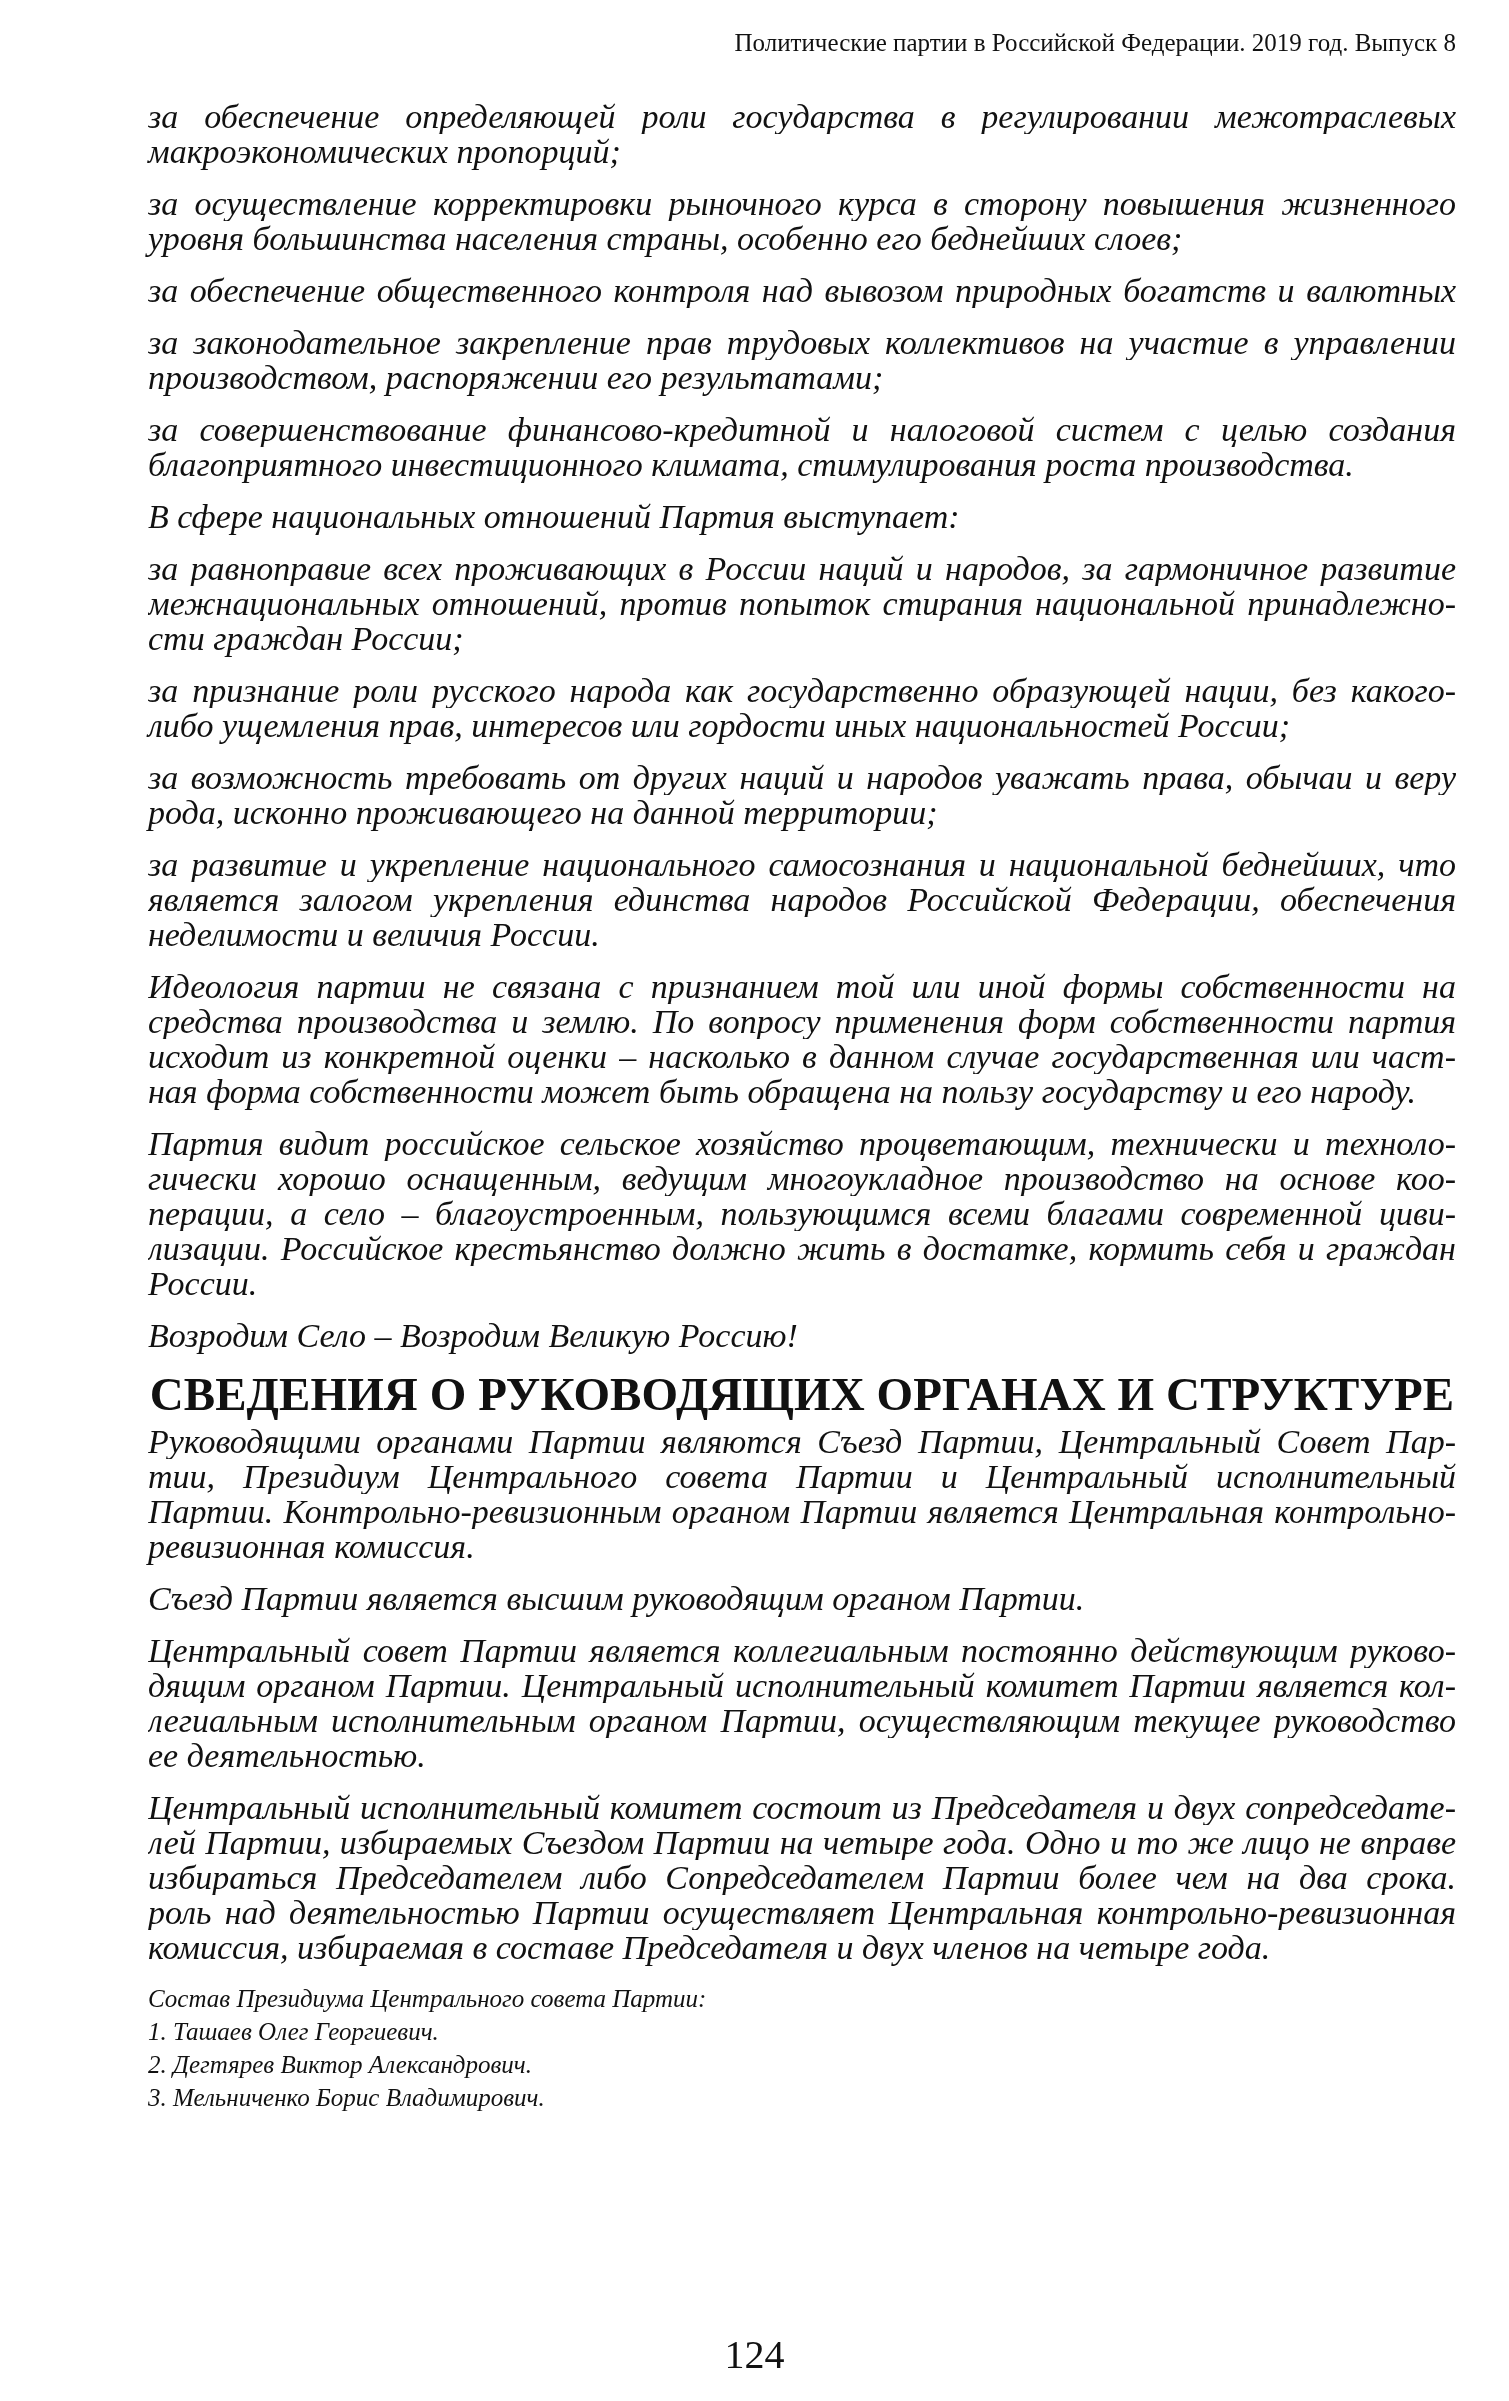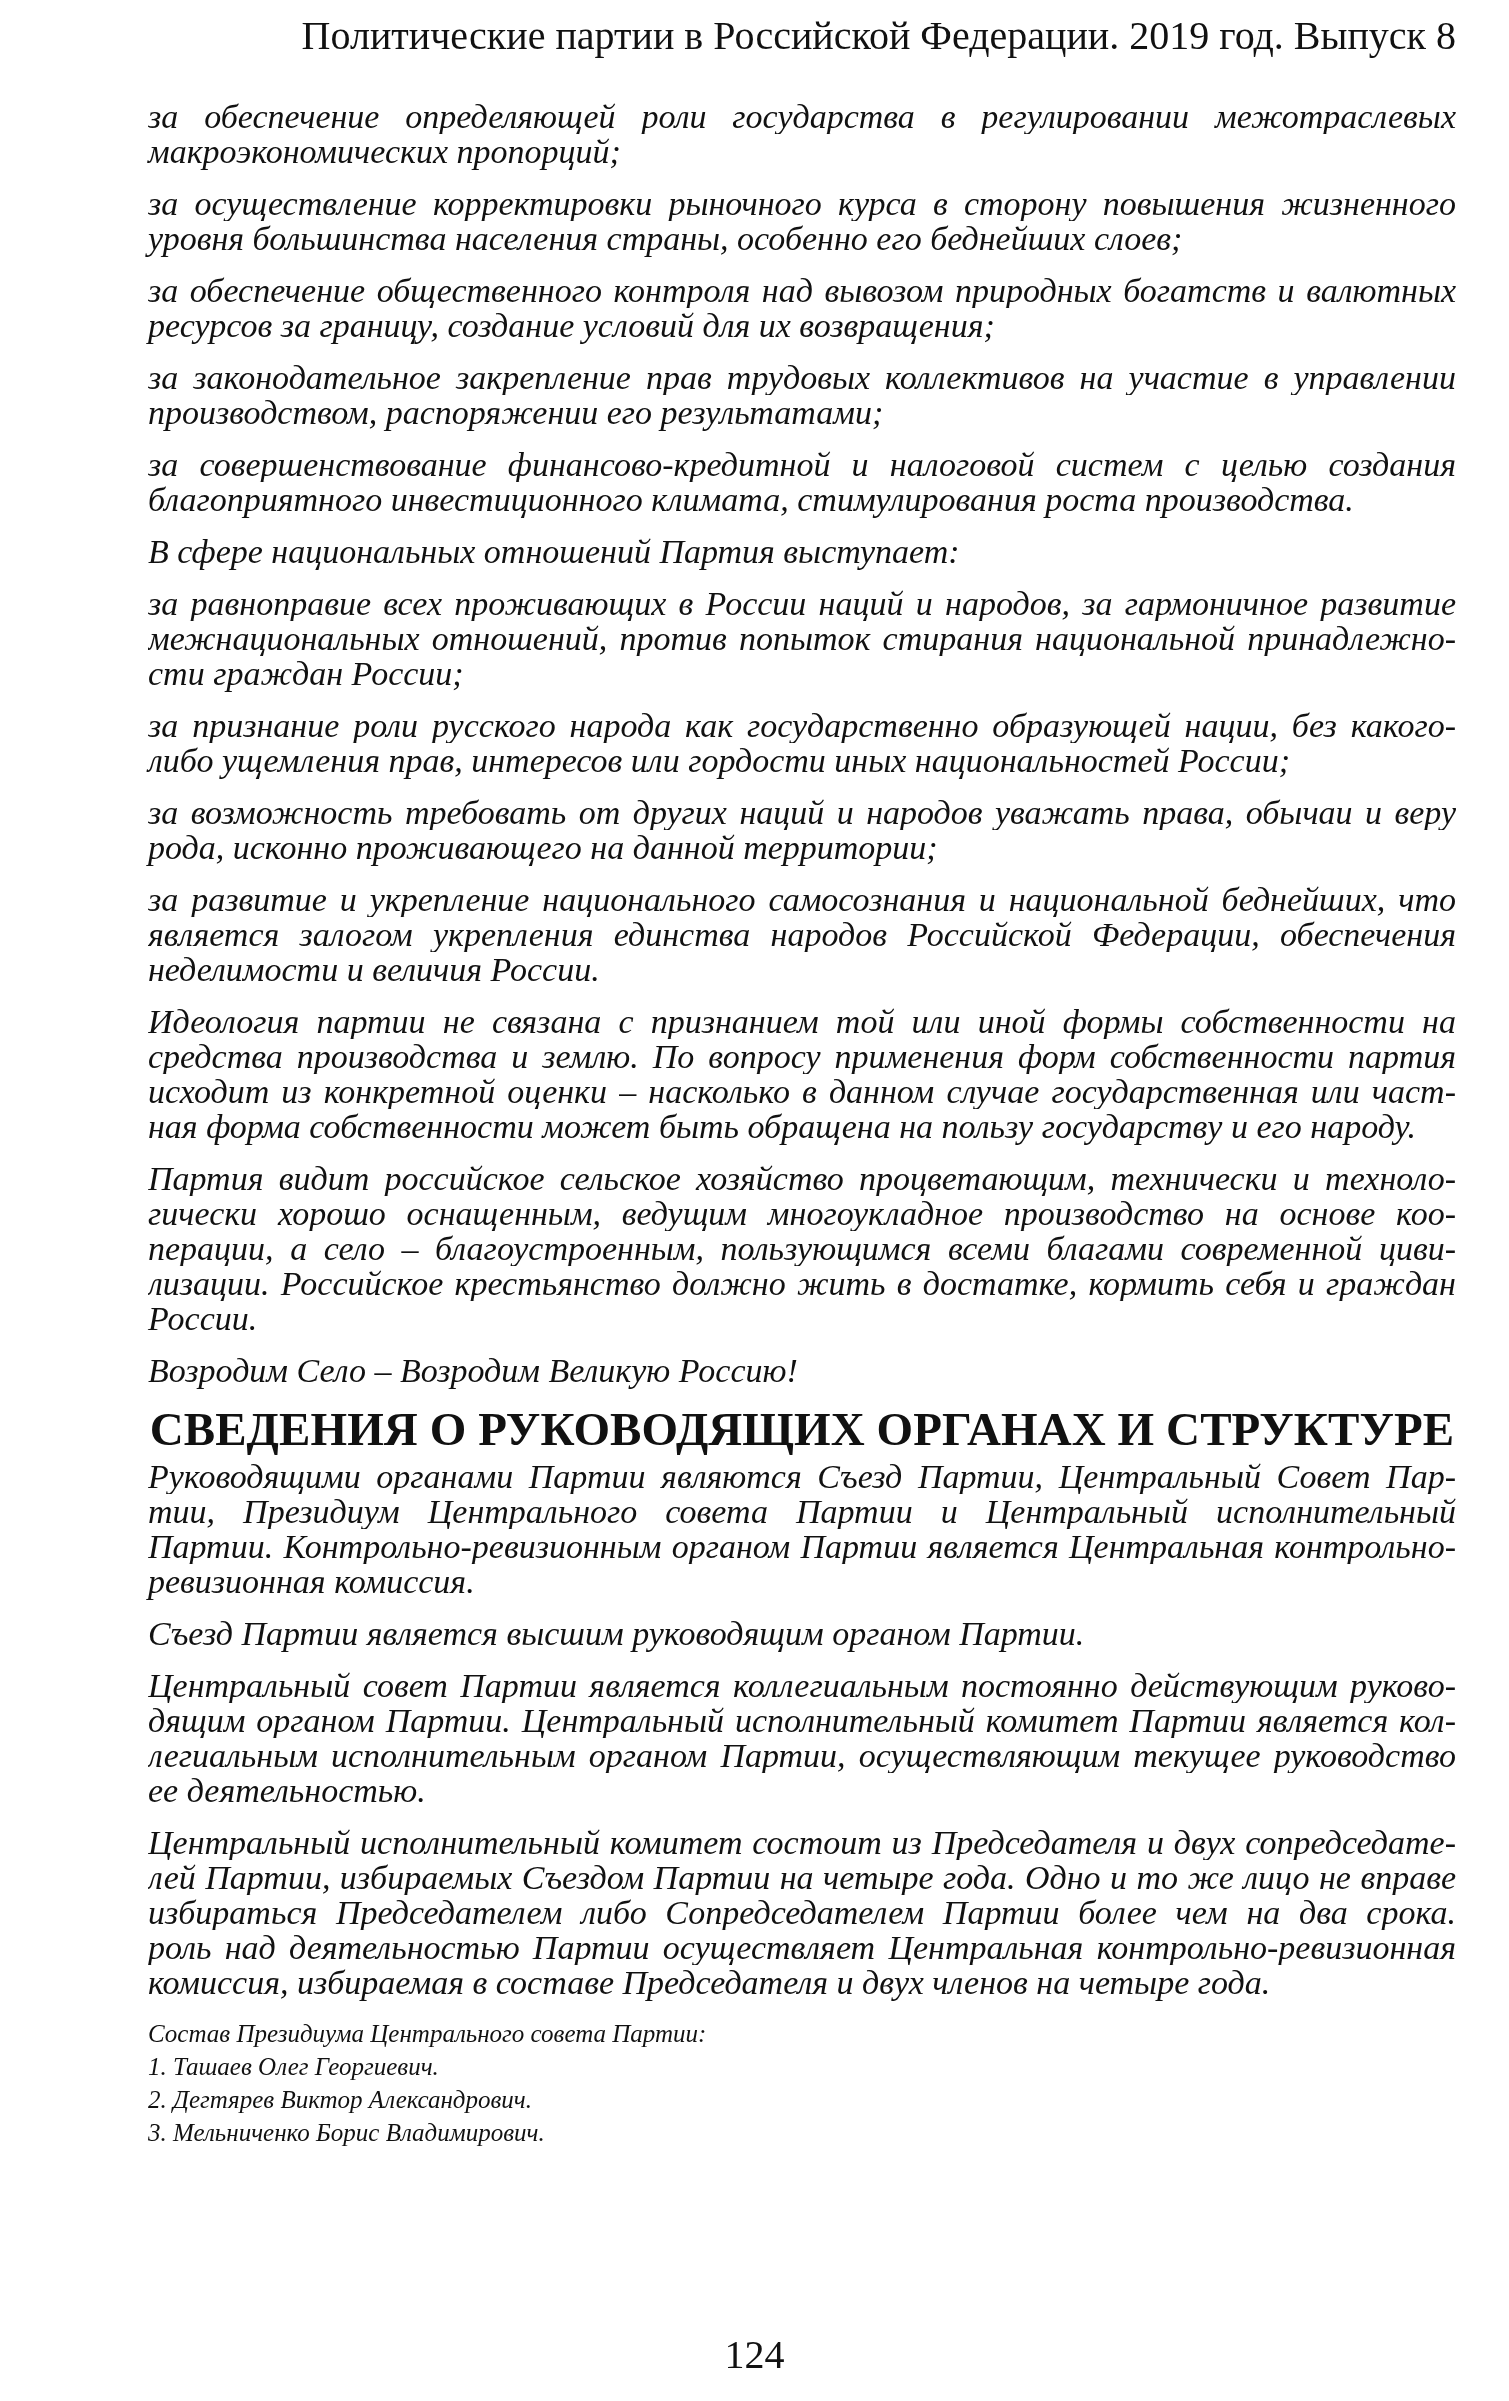--- a/index.html
+++ b/index.html
@@ -1,18 +1,18 @@
 <!DOCTYPE html>
 <html style="font-size:10px"><head>
 <meta charset="utf-8">
 <style>
   html, body { margin: 0; padding: 0; background: #ffffff; }
   body { width: 1509px; height: 2401px; position: relative; overflow: hidden;
          font-family: "Liberation Serif", "DejaVu Serif", serif; color: #111111; }
-  .running-head { position: absolute; top: 17px; right: 53px; font-size: 40px; line-height: 38px;
+  .running-head { position: absolute; top: 24px; right: 53px; font-size: 25px; line-height: 38px;
                   white-space: nowrap; }
   .body { position: absolute; left: 148px; top: 99px; width: 1308px; }
   .para { margin: 0 0 17px 0; }
   .line { display: block; font-size: 34px; line-height: 35px; height: 35px;
           text-align: justify; text-align-last: justify; white-space: nowrap; overflow: visible; font-style: italic; }
   .line.last { text-align: left; text-align-last: left; }
   .line.just { white-space: normal; overflow: hidden; }
   .heading { font-weight: bold; font-size: 47px; line-height: 42px; text-align: center;
              margin: 20px 0 8.8px 0; letter-spacing: 0.1px; }
   .list-intro { margin: 0; }
@@ -30,21 +30,20 @@
   <div class="para">
     <span class="line just">за обеспечение определяющей роли государства в регулировании межотраслевых</span>
     <span class="line last">макроэкономических пропорций;</span>
   </div>
   <div class="para">
     <span class="line just">за осуществление корректировки рыночного курса в сторону повышения жизненного</span>
     <span class="line last">уровня большинства населения страны, особенно его беднейших слоев;</span>
   </div>
   <div class="para">
     <span class="line just">за обеспечение общественного контроля над вывозом природных богатств и валютных</span>
-    <span class="line last">ресурсов за границу, создание условий для их возвращения;</span>
   </div>
   <div class="para">
     <span class="line just">за законодательное закрепление прав трудовых коллективов на участие в управлении</span>
     <span class="line last">производством, распоряжении его результатами;</span>
   </div>
   <div class="para">
     <span class="line just">за совершенствование финансово-кредитной и налоговой систем с целью создания</span>
     <span class="line last">благоприятного инвестиционного климата, стимулирования роста производства.</span>
   </div>
   <div class="para">

